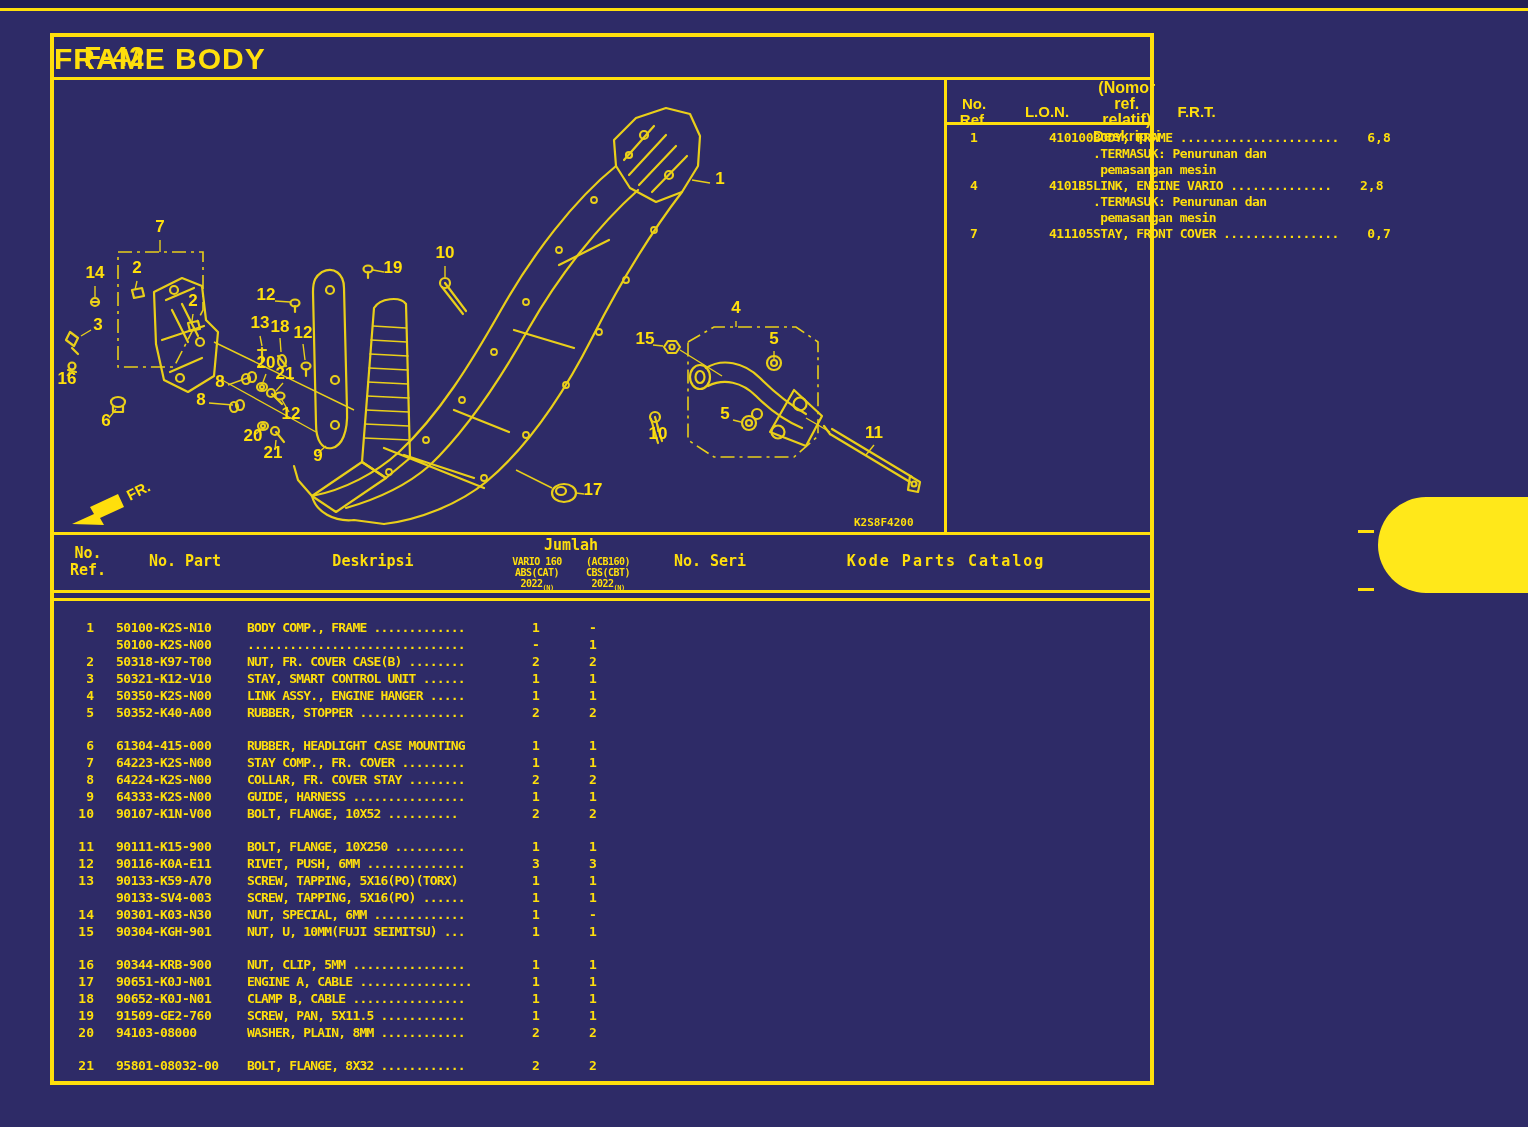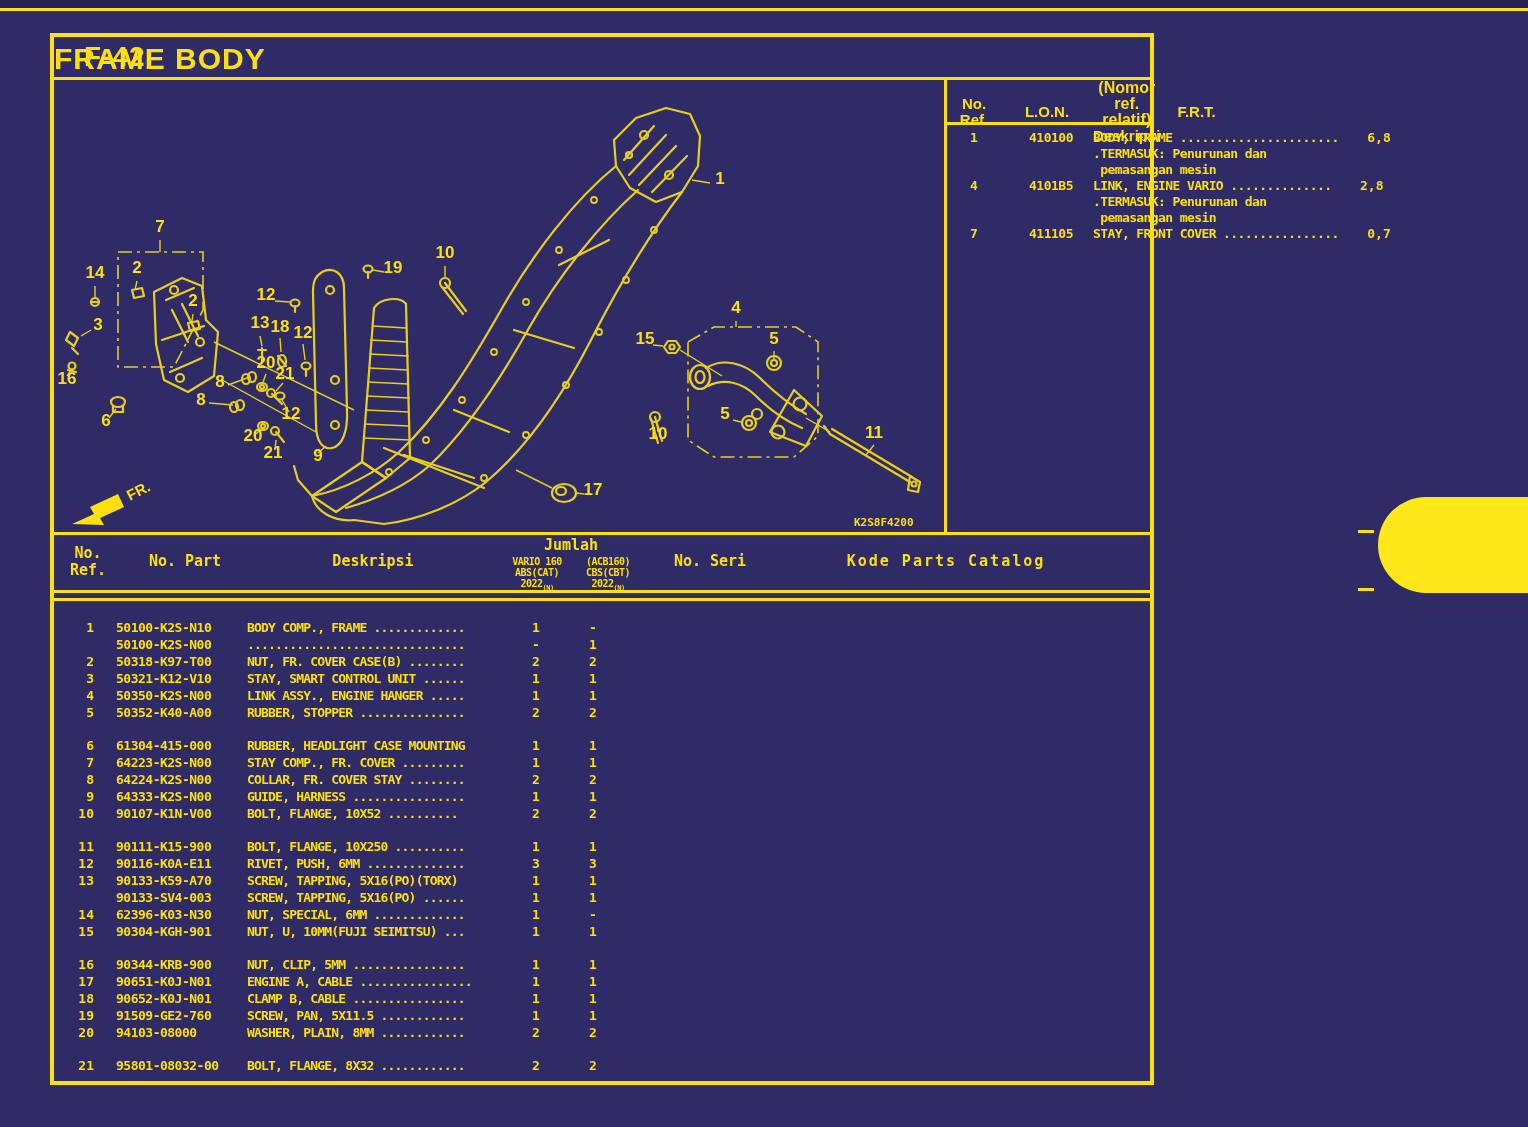--- a/index.html
+++ b/index.html
@@ -19,21 +19,21 @@
   .drawing-area{position:absolute;left:0;top:0;width:890px;height:452px;}
   .ref-panel{position:absolute;left:890px;right:0;top:0;bottom:0;border-left:3px solid #ffdf0c;}
   .ref-head{position:absolute;top:0;left:0;right:0;height:42px;border-bottom:3px solid #ffdf0c;
             display:grid;grid-template-columns:54px 92px 1fr 72px;align-items:center;}
   .ref-head .h{font-size:15px;font-weight:bold;text-align:center;line-height:16px;}
   .ref-head .h small{font-size:16px;font-weight:bold;}
   .ref-rows{position:absolute;top:45px;left:0;right:0;bottom:0;padding-top:5px;
             font-family:"DejaVu Sans Mono",monospace;font-size:13px;font-weight:bold;line-height:16px;}
   .ref-row{display:grid;grid-template-columns:54px 92px 1fr 58px;}
   .ref-row .rref{text-align:center;}
-  .ref-row .rlon{text-align:center;padding-left:8px;letter-spacing:-0.5px;}
+  .ref-row .rlon{text-align:right;padding-left:8px;letter-spacing:-0.5px;}
   .ref-row .rfrt{text-align:right;padding-right:6px;}
   .ref-row .rdesc div{white-space:pre;letter-spacing:-0.6px;}
   
   .parts-header{position:absolute;top:498px;left:0;right:0;height:55px;border-bottom:3px solid #ffdf0c;
                 font-family:"DejaVu Sans Mono",monospace;font-weight:bold;}
   .parts-rule2{position:absolute;top:561px;left:0;right:0;height:3px;background:#ffdf0c;}
   .ph{position:absolute;font-size:15px;text-align:center;line-height:17px;}
   .ph-sub{position:absolute;font-size:10px;text-align:center;line-height:11px;letter-spacing:-0.5px;}
   .ph-sub .yr{font-size:10px;}
   .ph-sub .yr sub{font-size:7px;}
@@ -452,21 +452,21 @@
           <div class="c-ref"></div>
           <div></div>
           <div class="c-part">90133-SV4-003</div>
           <div class="c-desc">SCREW, TAPPING, 5X16(PO) ......</div>
           <div class="c-q">1</div>
           <div class="c-q">1</div>
         </div>
         <div class="prow">
           <div class="c-ref">14</div>
           <div></div>
-          <div class="c-part">62396-K03-N30</div>
+          <div class="c-part">90301-K03-N30</div>
           <div class="c-desc">NUT, SPECIAL, 6MM .............</div>
           <div class="c-q">1</div>
           <div class="c-q">-</div>
         </div>
         <div class="prow">
           <div class="c-ref">15</div>
           <div></div>
           <div class="c-part">90304-KGH-901</div>
           <div class="c-desc">NUT, U, 10MM(FUJI SEIMITSU) ...</div>
           <div class="c-q">1</div>

